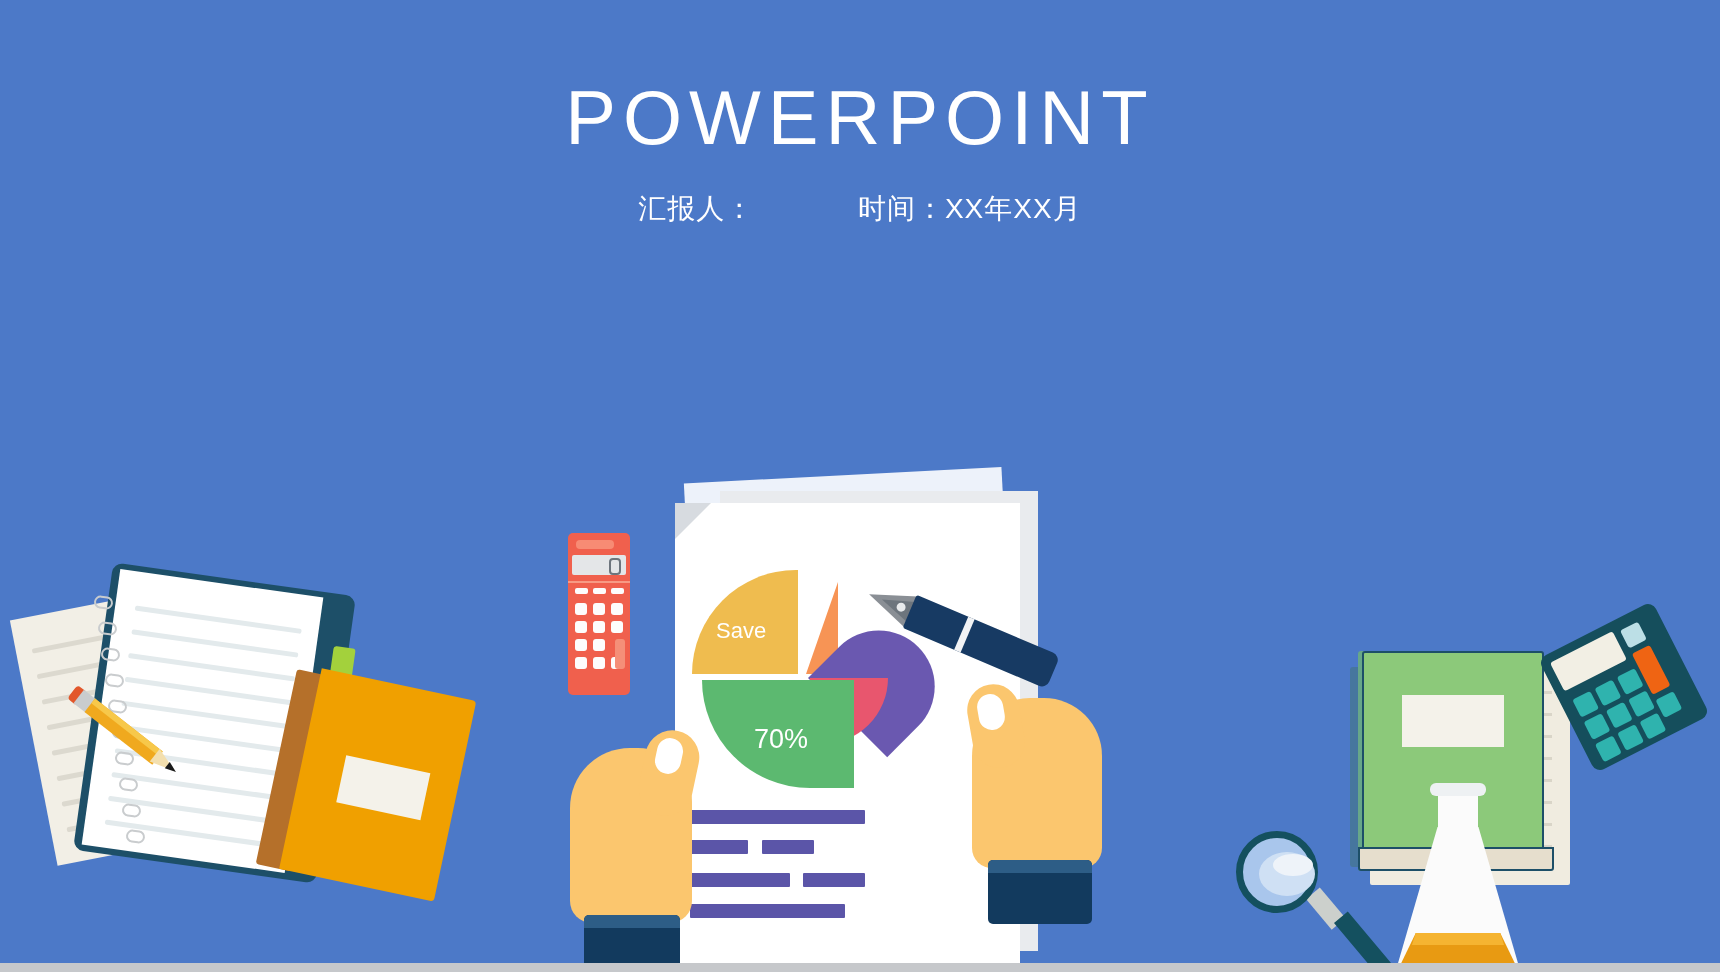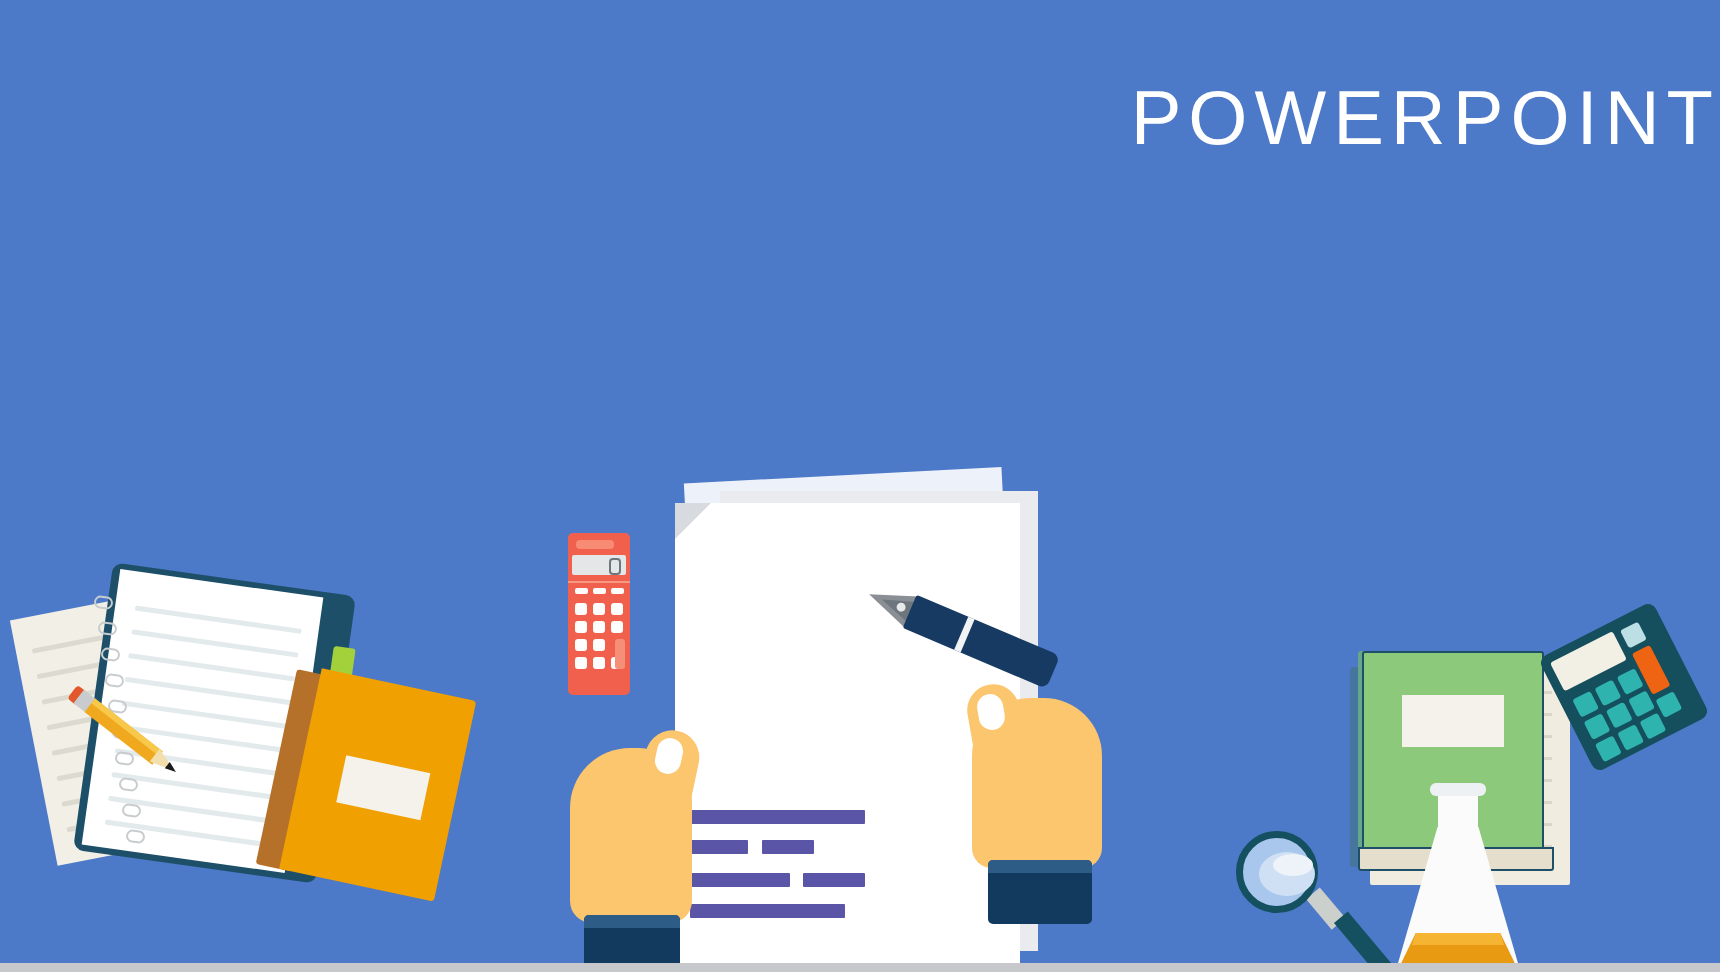--- a/index.html
+++ b/index.html
@@ -12,21 +12,20 @@
     position:absolute;left:0;bottom:0;width:1720px;height:9px;
     background:#c6c8cb;
   }
 
   
   .titles{position:absolute;left:0;top:0;width:1720px;text-align:center;}
   .kicker{
     margin-top:80px;
     font-size:76px;letter-spacing:7px;color:#ffffff;font-weight:400;
     line-height:1.0;
-    text-align:right;
   }
   .main-title{
     margin-top:22px;
     font-size:104px;font-weight:bold;color:#ffffff;letter-spacing:2px;
     line-height:1.1;
   }
   .meta{
     margin-top:34px;font-size:28px;color:#ffffff;letter-spacing:1px;
   }
   .meta .gap{display:inline-block;width:86px;}
@@ -223,20 +222,25 @@
     clip-path:polygon(17% 0,83% 0,86% 100%,14% 100%);
   }
 </style>
 </head>
 <body>
 
 <div class="slide">
 
   <div class="titles">
     <div class="kicker">POWERPOINT</div>
+    <div class="meta">
+      <span>汇报人：</span>
+      <span class="gap"></span>
+      <span>时间：XX年XX月</span>
+    </div>
   </div>
 
   <div class="art left-group">
 
     <div class="loose-sheet">
       <div class="ln" style="top:32px;width:150px;"></div>
       <div class="ln" style="top:58px;width:150px;"></div>
       <div class="ln" style="top:84px;width:150px;"></div>
       <div class="ln" style="top:110px;width:150px;"></div>
       <div class="ln" style="top:136px;width:150px;"></div>
@@ -294,20 +298,31 @@
     </div>
   </div>
 
   <div class="art center-group">
 
     <div class="doc-back2"></div>
     <div class="doc-back1"></div>
     <div class="doc-main"></div>
     <div class="fold"></div>
 
+    <div class="pie">
+      <div class="sl sl-save">
+        <span class="lbl">Save</span>
+      </div>
+      <div class="sl sl-orange"></div>
+      <div class="sl sl-purple"></div>
+      <div class="sl sl-pink"></div>
+      <div class="sl sl-green">
+        <span class="lbl">70%</span>
+      </div>
+    </div>
 
     <div class="txtline" style="left:130px;top:355px;width:175px;"></div>
     <div class="txtline" style="left:130px;top:385px;width:58px;"></div>
     <div class="txtline" style="left:202px;top:385px;width:52px;"></div>
     <div class="txtline" style="left:130px;top:418px;width:100px;"></div>
     <div class="txtline" style="left:243px;top:418px;width:62px;"></div>
     <div class="txtline" style="left:130px;top:449px;width:155px;"></div>
 
     <div class="pen">
       <div class="nib"></div>

